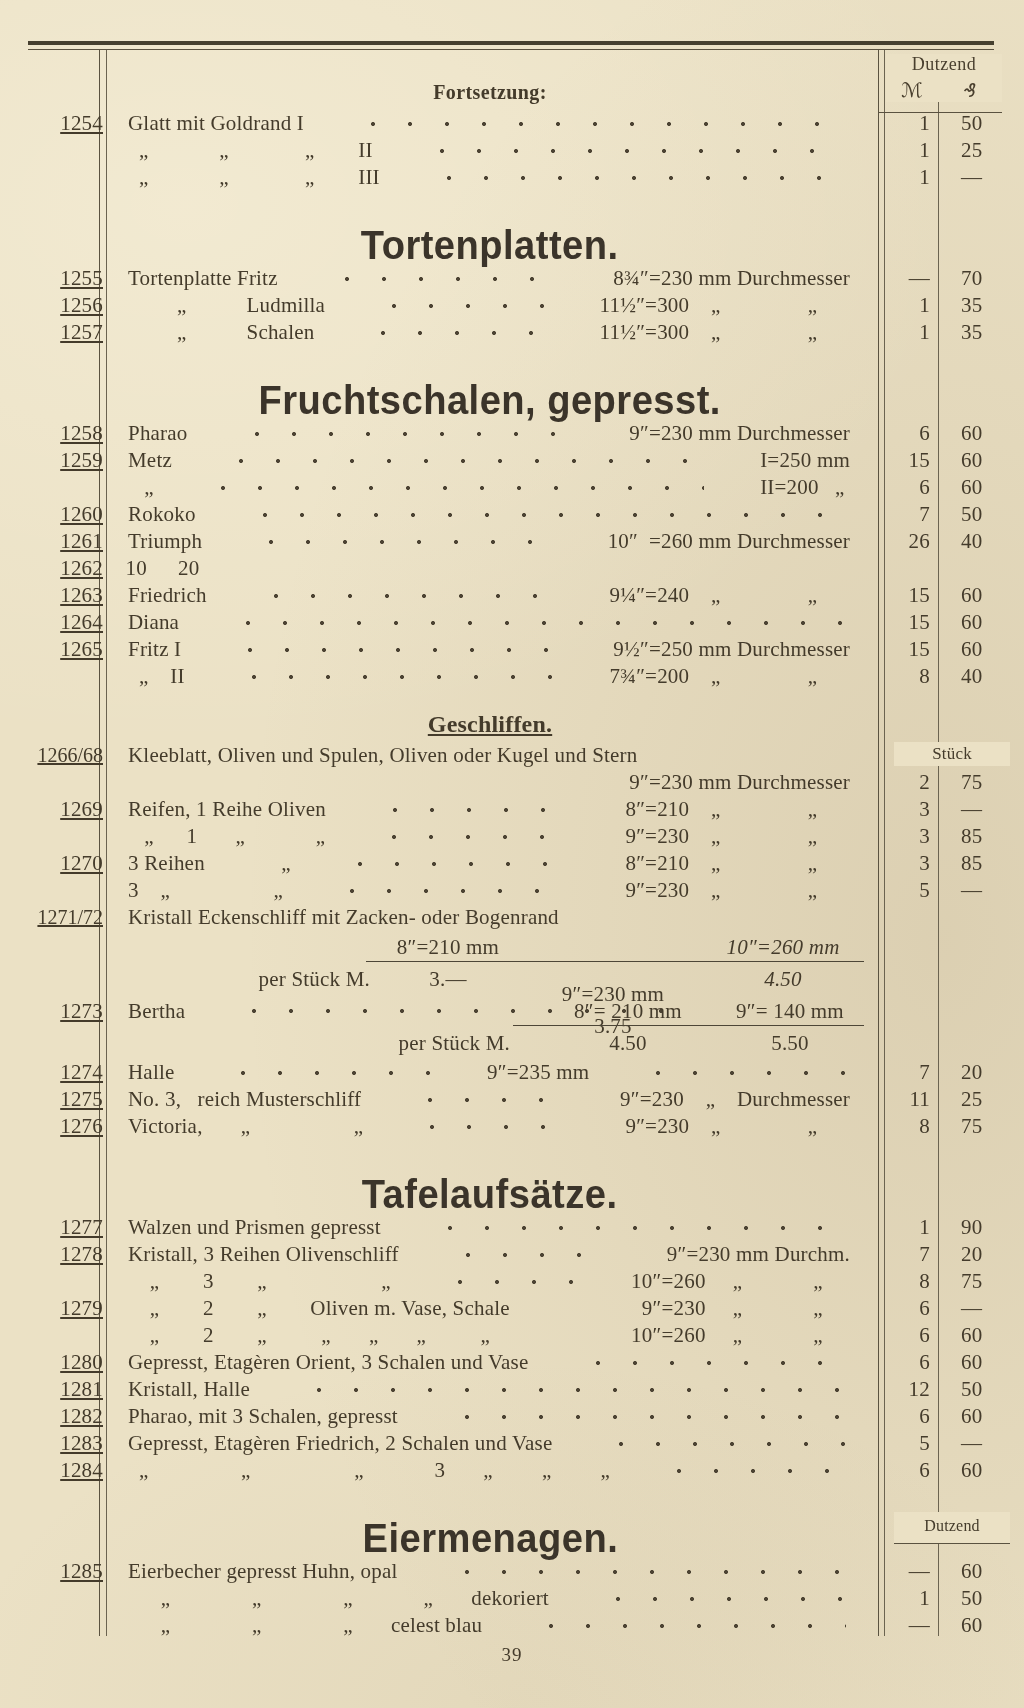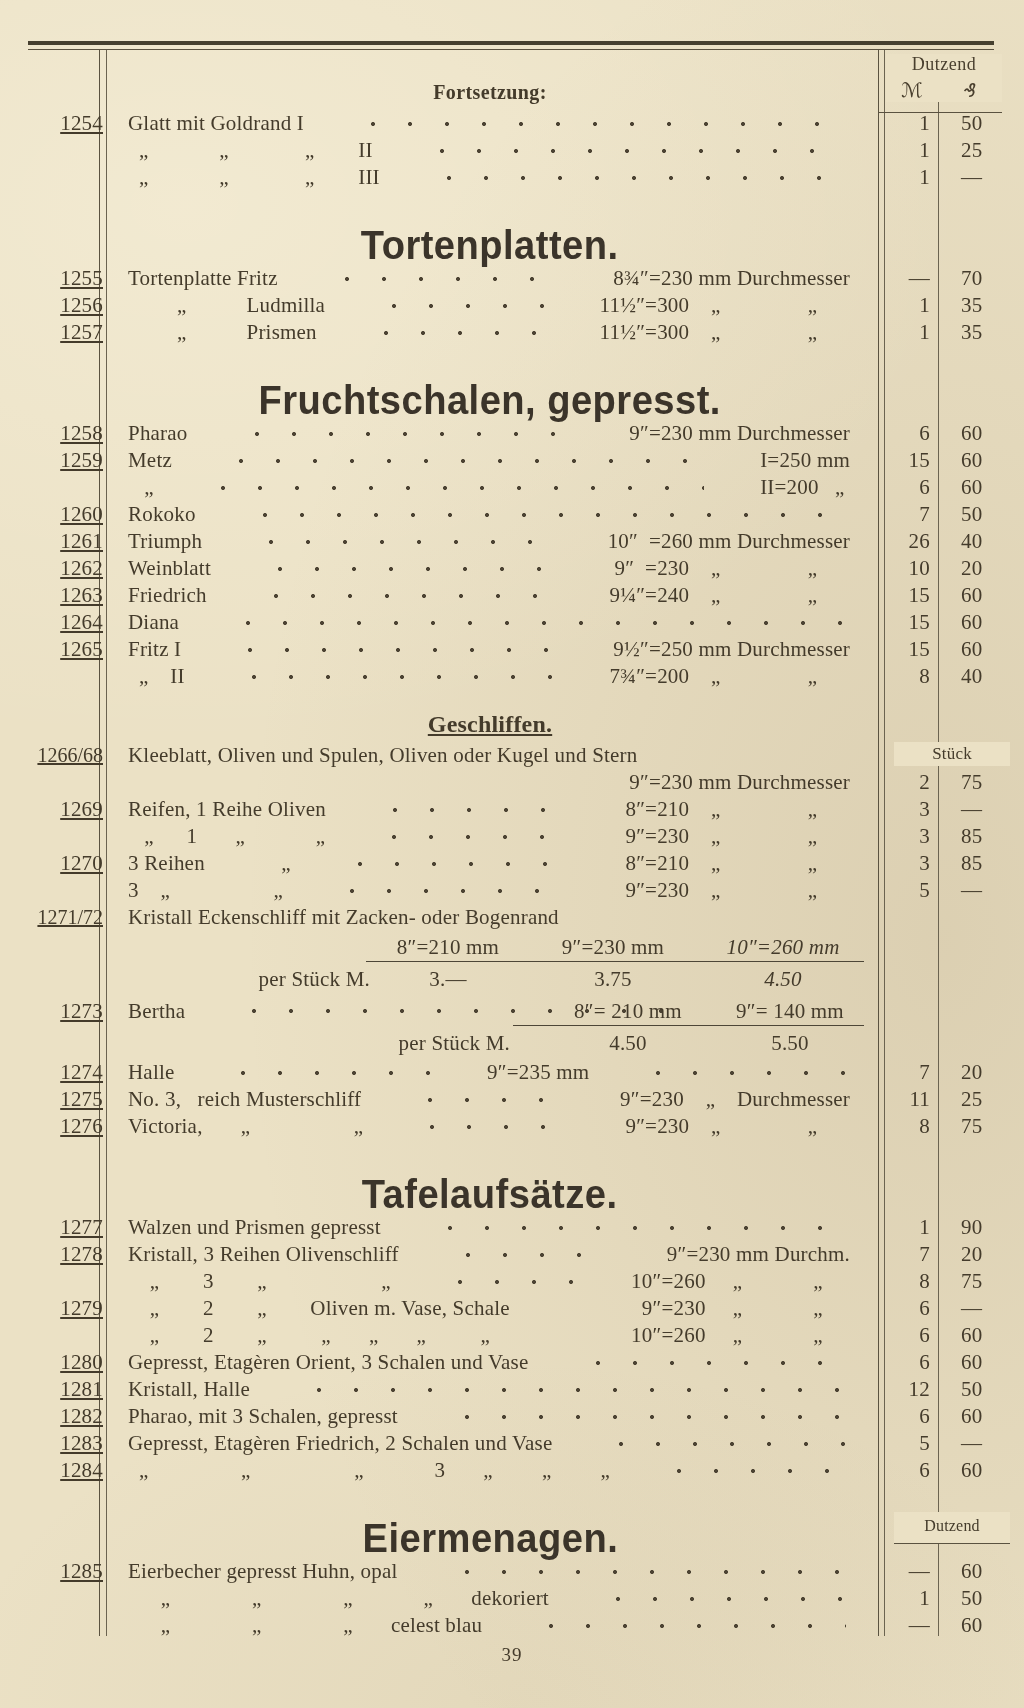--- a/index.html
+++ b/index.html
@@ -51,21 +51,21 @@
     font-family:"Liberation Sans","DejaVu Sans",sans-serif;font-weight:700;font-size:41px;letter-spacing:.5px;color:#3b342a;}
   .row.heading .heading-inner{display:inline-block;transform:scaleX(.93);}
   .row.heading .head-side-label{position:absolute;left:886px;width:116px;bottom:14px;font-size:16px;text-align:center;
     border-bottom:1px solid #5a5240;padding-bottom:4px;background:#ebe1c5;}
   .row.subheading{height:52px;}
   .row.subheading .sub-text{position:absolute;left:120px;width:724px;bottom:4px;text-align:center;font-weight:700;font-size:24px;text-decoration:underline;}
   
   .row.cols{height:32px;line-height:32px;}
   .row.cols .desc{margin-right:364px;}
   .cell{position:absolute;top:0;text-align:center;white-space:pre;}
-  .w3 .c0{left:365px;width:150px;} .w3 .c1{left:530px;width:150px;} .w3 .c2{left:695px;width:160px;font-style:italic;}
+  .w3 .c0{left:365px;width:150px;} .w3 .c1{left:530px;width:150px;margin-top:47px;} .w3 .c2{left:695px;width:160px;font-style:italic;}
   .w2 .c0{left:545px;width:150px;} .w2 .c1{left:707px;width:150px;}
   .sub-label{position:absolute;top:0;text-align:right;white-space:pre;}
   .w3 .sub-label{left:120px;width:242px;} .w2 .sub-label{left:120px;width:382px;}
   .subrule{position:absolute;top:-2px;height:1px;background:#4d4637;}
   .w3 .subrule{left:358px;width:498px;} .w2 .subrule{left:505px;width:351px;}
   
   .page-num{position:absolute;left:0;top:1644px;width:1024px;text-align:center;font-size:19px;letter-spacing:1px;}
 </style>
 </head>
 <body>
@@ -139,21 +139,21 @@
           <span class="nm">         „           Ludmilla</span>
           <div class="leader"></div>
           <span class="spec">11½″=300    „                „      </span>
         </div>
         <span class="m">1</span>
         <span class="pf">35</span>
       </div>
       <div class="row item">
         <span class="num">1257</span>
         <div class="desc">
-          <span class="nm">         „           Prismen</span>
+          <span class="nm">         „           Schalen</span>
           <div class="leader"></div>
           <span class="spec">11½″=300    „                „      </span>
         </div>
         <span class="m">1</span>
         <span class="pf">35</span>
       </div>
       <div class="row heading">
         <span class="heading-text"><span class="heading-inner">Fruchtschalen, gepresst.</span></span>
       </div>
       <div class="row item">
@@ -200,25 +200,20 @@
         <div class="desc">
           <span class="nm">Triumph</span>
           <div class="leader"></div>
           <span class="spec">10″  =260 mm Durchmesser</span>
         </div>
         <span class="m">26</span>
         <span class="pf">40</span>
       </div>
       <div class="row item">
         <span class="num">1262</span>
-        <div class="desc">
-          <span class="nm">Weinblatt</span>
-          <div class="leader"></div>
-          <span class="spec">9″  =230    „                „      </span>
-        </div>
         <span class="m">10</span>
         <span class="pf">20</span>
       </div>
       <div class="row item">
         <span class="num">1263</span>
         <div class="desc">
           <span class="nm">Friedrich</span>
           <div class="leader"></div>
           <span class="spec">9¼″=240    „                „      </span>
         </div>

